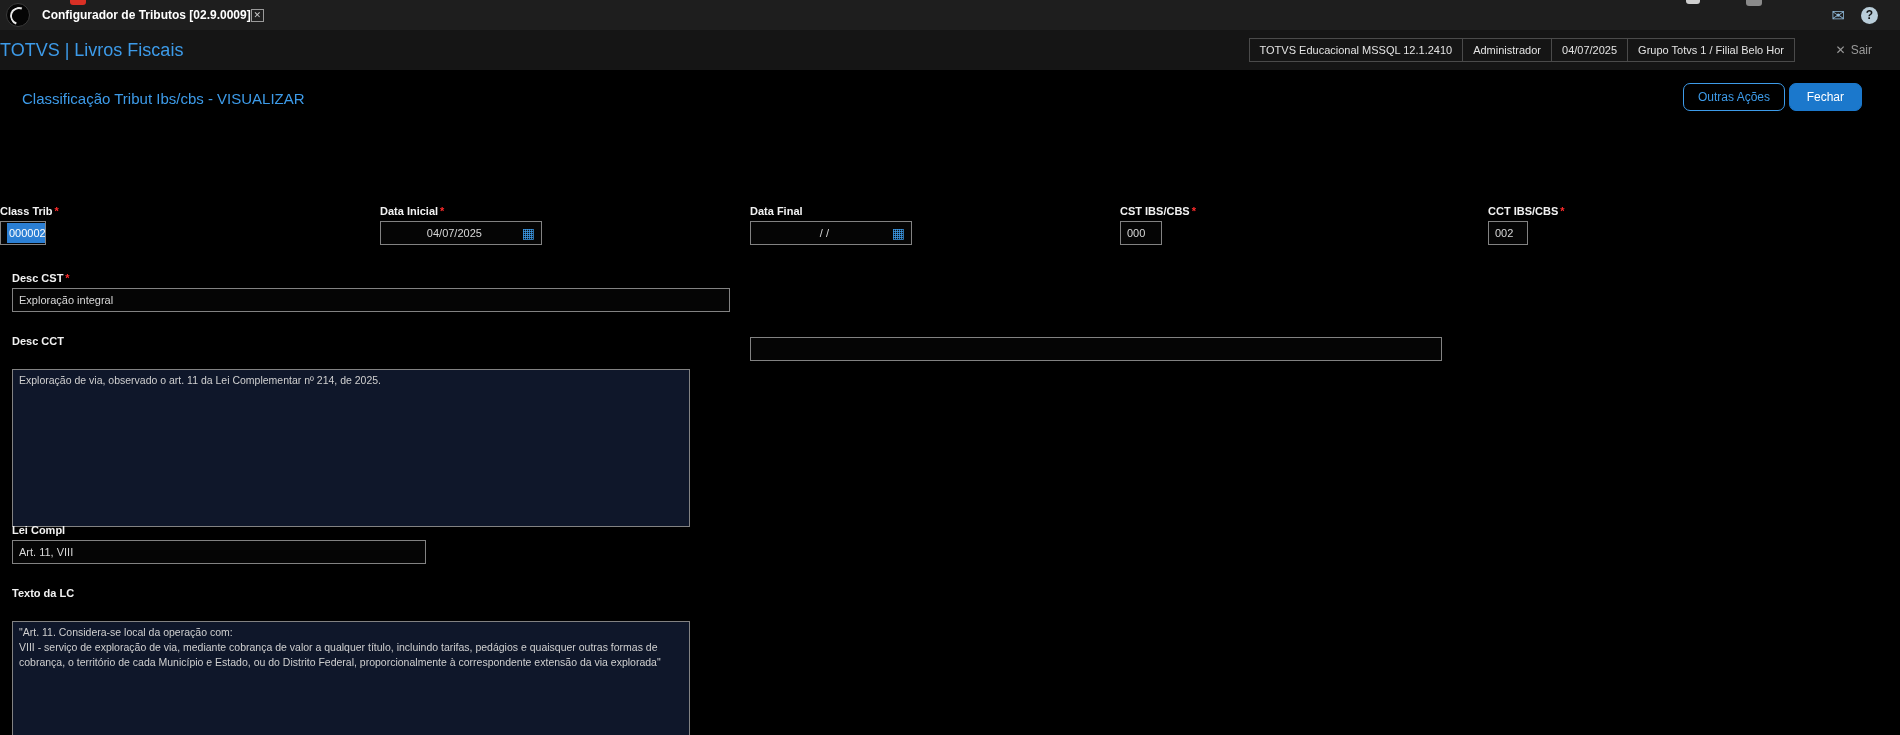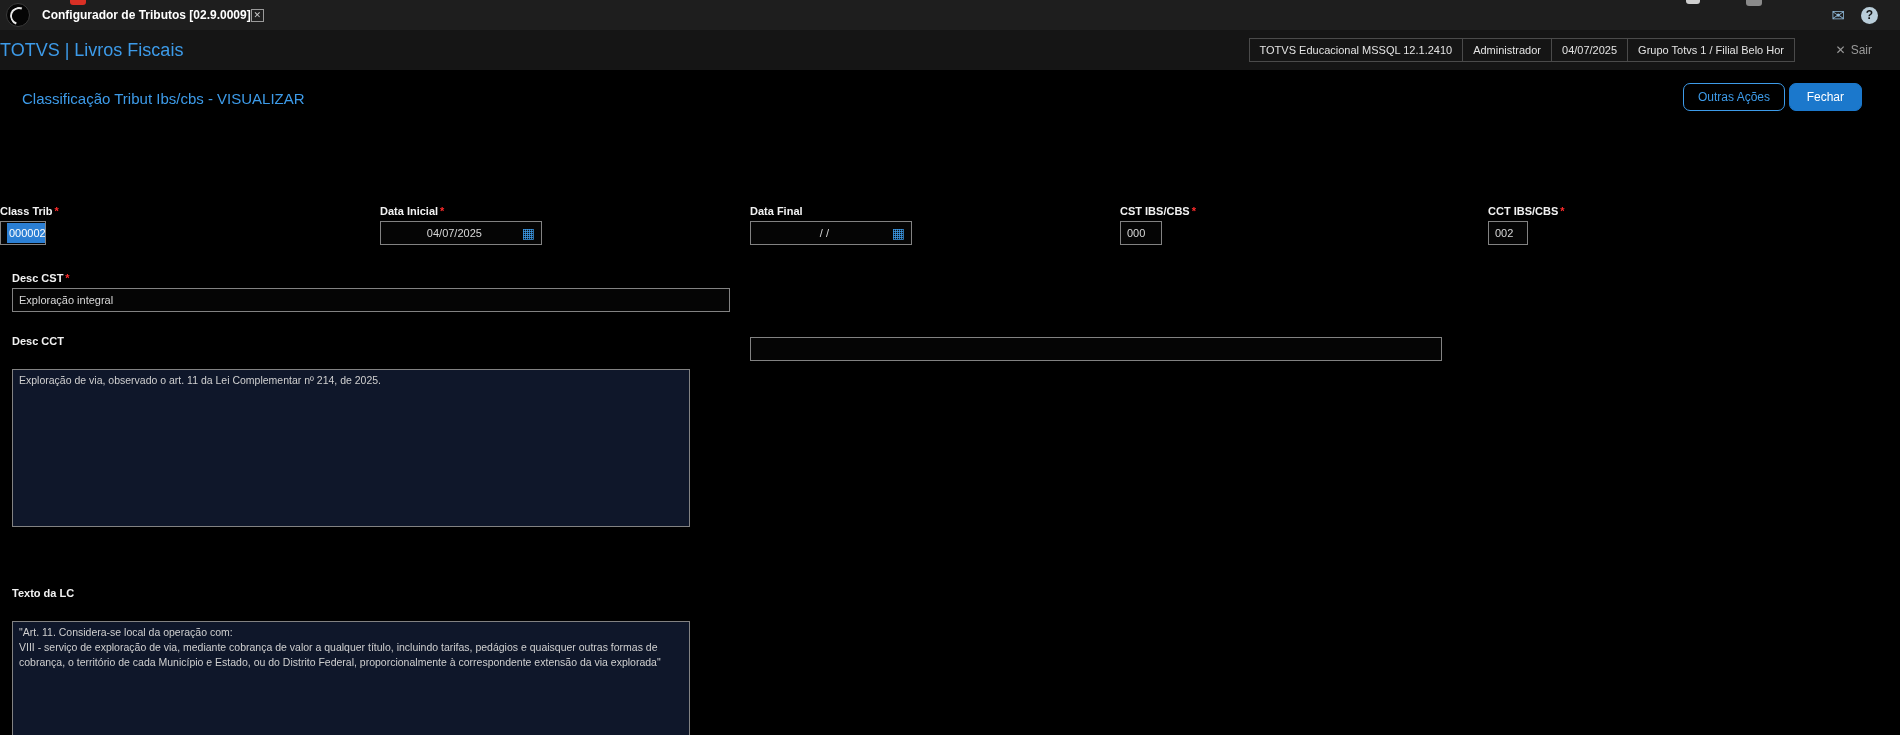--- a/index.html
+++ b/index.html
@@ -146,20 +146,28 @@
     </div>
     <div class="ftext" style="width:678px;height:158px">Exploração de via, observado o art. 11 da Lei Complementar nº 214, de 2025.</div>
   </div>
 
   <div class="fw" style="left:750px;top:264px">
     <div class="finput" style="width:692px">
       <span></span>
     </div>
   </div>
 
+  <div class="fw" style="left:12px;top:453px">
+    <div class="flabel">
+      <span>Lei Compl</span>
+    </div>
+    <div class="finput" style="width:414px">
+      <span>Art. 11, VIII</span>
+    </div>
+  </div>
 
   <div class="fw" style="left:12px;top:516px">
     <div class="flabel">
       <span>Texto da LC</span>
     </div>
     <div class="ftext" style="width:678px;height:164px">"Art. 11. Considera-se local da operação com:
 VIII - serviço de exploração de via, mediante cobrança de valor a qualquer título, incluindo tarifas, pedágios e quaisquer outras formas de cobrança, o território de cada Município e Estado, ou do Distrito Federal, proporcionalmente à correspondente extensão da via explorada"</div>
   </div>
 </div>
 

